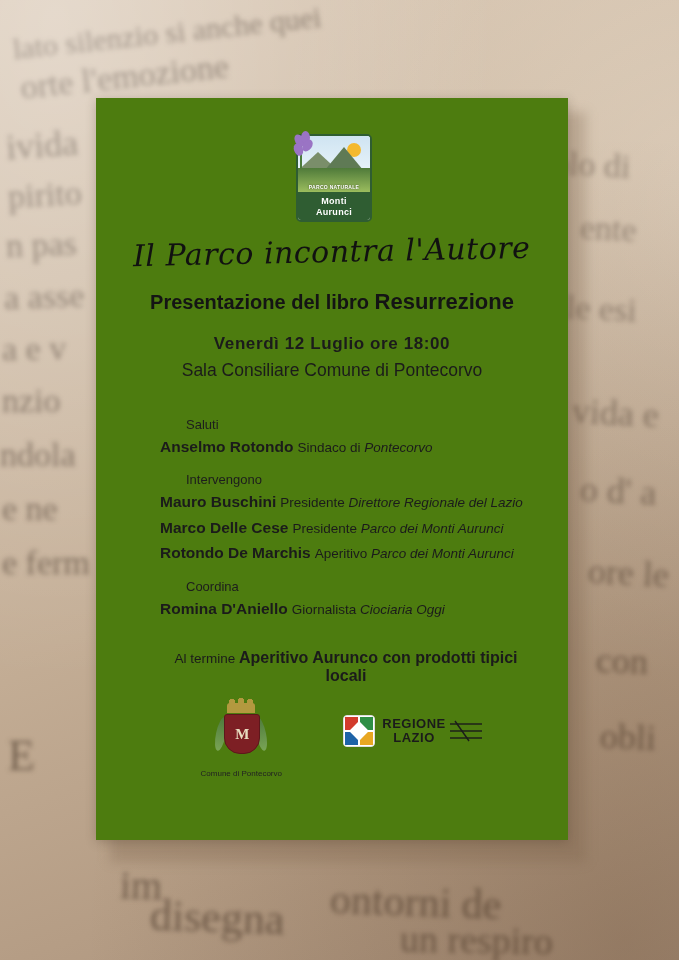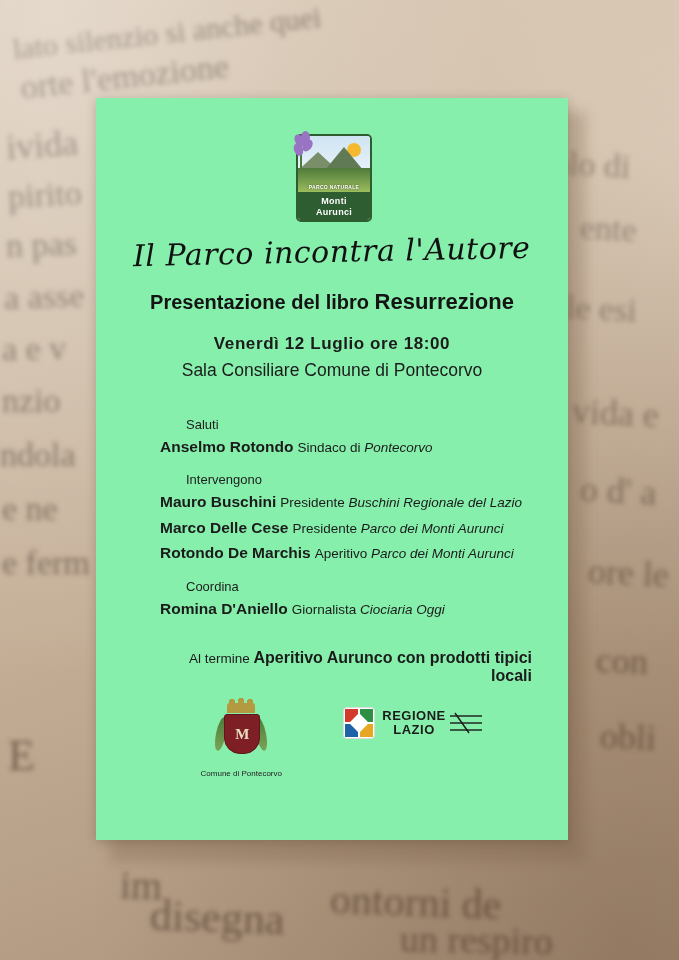--- a/index.html
+++ b/index.html
@@ -50,21 +50,21 @@
     height: 750px;
     background: rgba(120,95,70,0.28);
     filter: blur(6px);
   }
   .flyer {
     position: absolute;
     left: 96px;
     top: 98px;
     width: 472px;
     height: 742px;
-    background: #86efac;
+    background: #4d7c0f;
     box-shadow: 0 2px 10px rgba(60,40,25,0.25);
     display: flex;
     flex-direction: column;
     align-items: center;
     color: #1b1b1b;
   }
 
   
   .park-logo {
     margin-top: 20px;
@@ -204,21 +204,21 @@
   .person .nm {
     font-weight: bold;
     font-size: 15.5px;
   }
   .person .rl { font-size: 13.5px; }
   .person .it { font-style: italic; font-size: 13.5px; }
 
   .closing {
     margin-top: 26px;
     font-size: 14.5px;
-    text-align: right;
+    text-align: center;
     width: 400px;
     padding-left: 28px;
     box-sizing: border-box;
   }
   .closing .lead { font-size: 13.5px; }
   .closing .strong { font-weight: bold; font-size: 16px; }
   .plastic {
     margin-top: 6px;
     font-size: 8.5px;
     width: 400px;
@@ -284,21 +284,21 @@
   .crest .branch-r { right: -2px; transform: rotate(-12deg); }
   .comune-label {
     margin-top: 10px;
     font-size: 8px;
     color: #222;
   }
   .regione {
     display: flex;
     align-items: center;
     gap: 7px;
-    margin-top: 4px;
+    margin-top: 12px;
   }
   .regione-mark {
     width: 30px; height: 30px;
     border-radius: 4px;
     position: relative;
     overflow: hidden;
     background: #ffffff;
     border: 1px solid #ddd;
   }
   .regione-mark i {
@@ -387,21 +387,21 @@
 
     <div class="role-head">Saluti</div>
     <div class="person">
       <span class="nm">Anselmo Rotondo</span>
       <span class="rl">Sindaco di </span><span class="it">Pontecorvo</span>
     </div>
 
     <div class="role-head">Intervengono</div>
     <div class="person">
       <span class="nm">Mauro Buschini</span>
-      <span class="rl">Presidente </span><span class="it">Buschini Regionale del Lazio</span>
+      <span class="rl">Presidente </span><span class="it">Direttore Regionale del Lazio</span>
     </div>
     <div class="person">
       <span class="nm">Marco Delle Cese</span>
       <span class="rl">Presidente </span><span class="it">Parco dei Monti Aurunci</span>
     </div>
     <div class="person">
       <span class="nm">Rotondo De Marchis</span>
       <span class="rl">Aperitivo </span><span class="it">Parco dei Monti Aurunci</span>
     </div>
 

